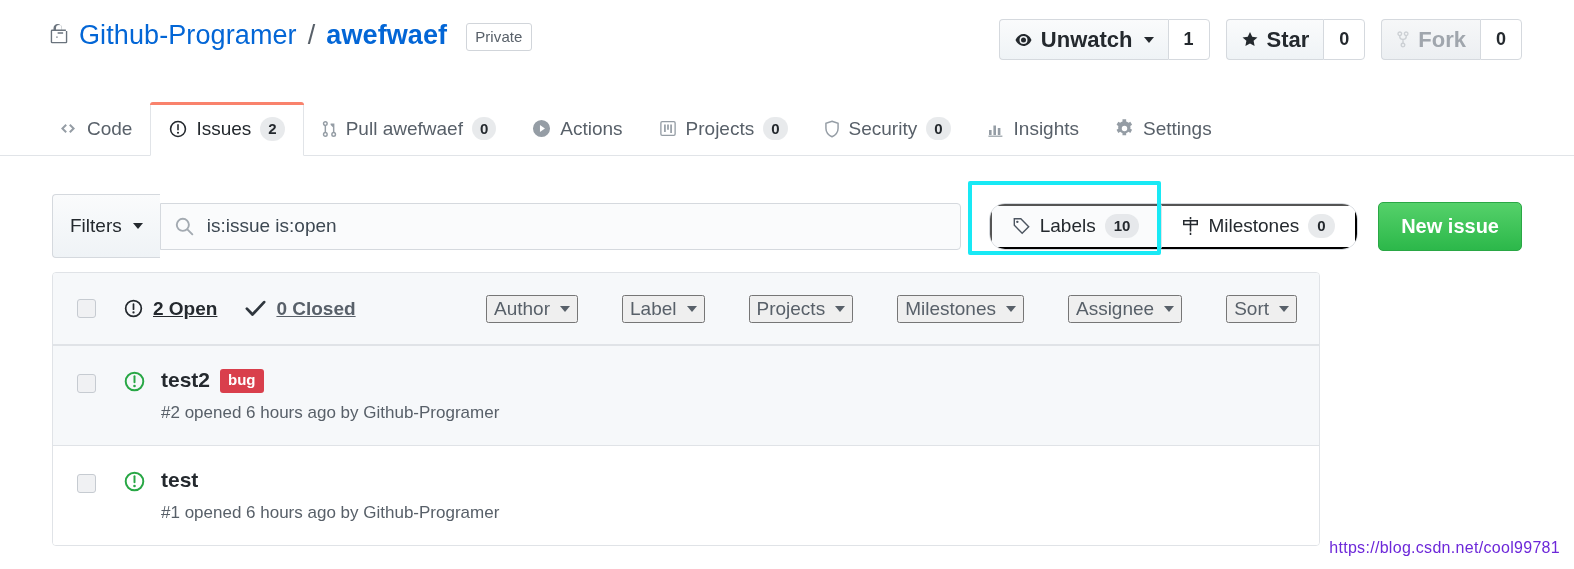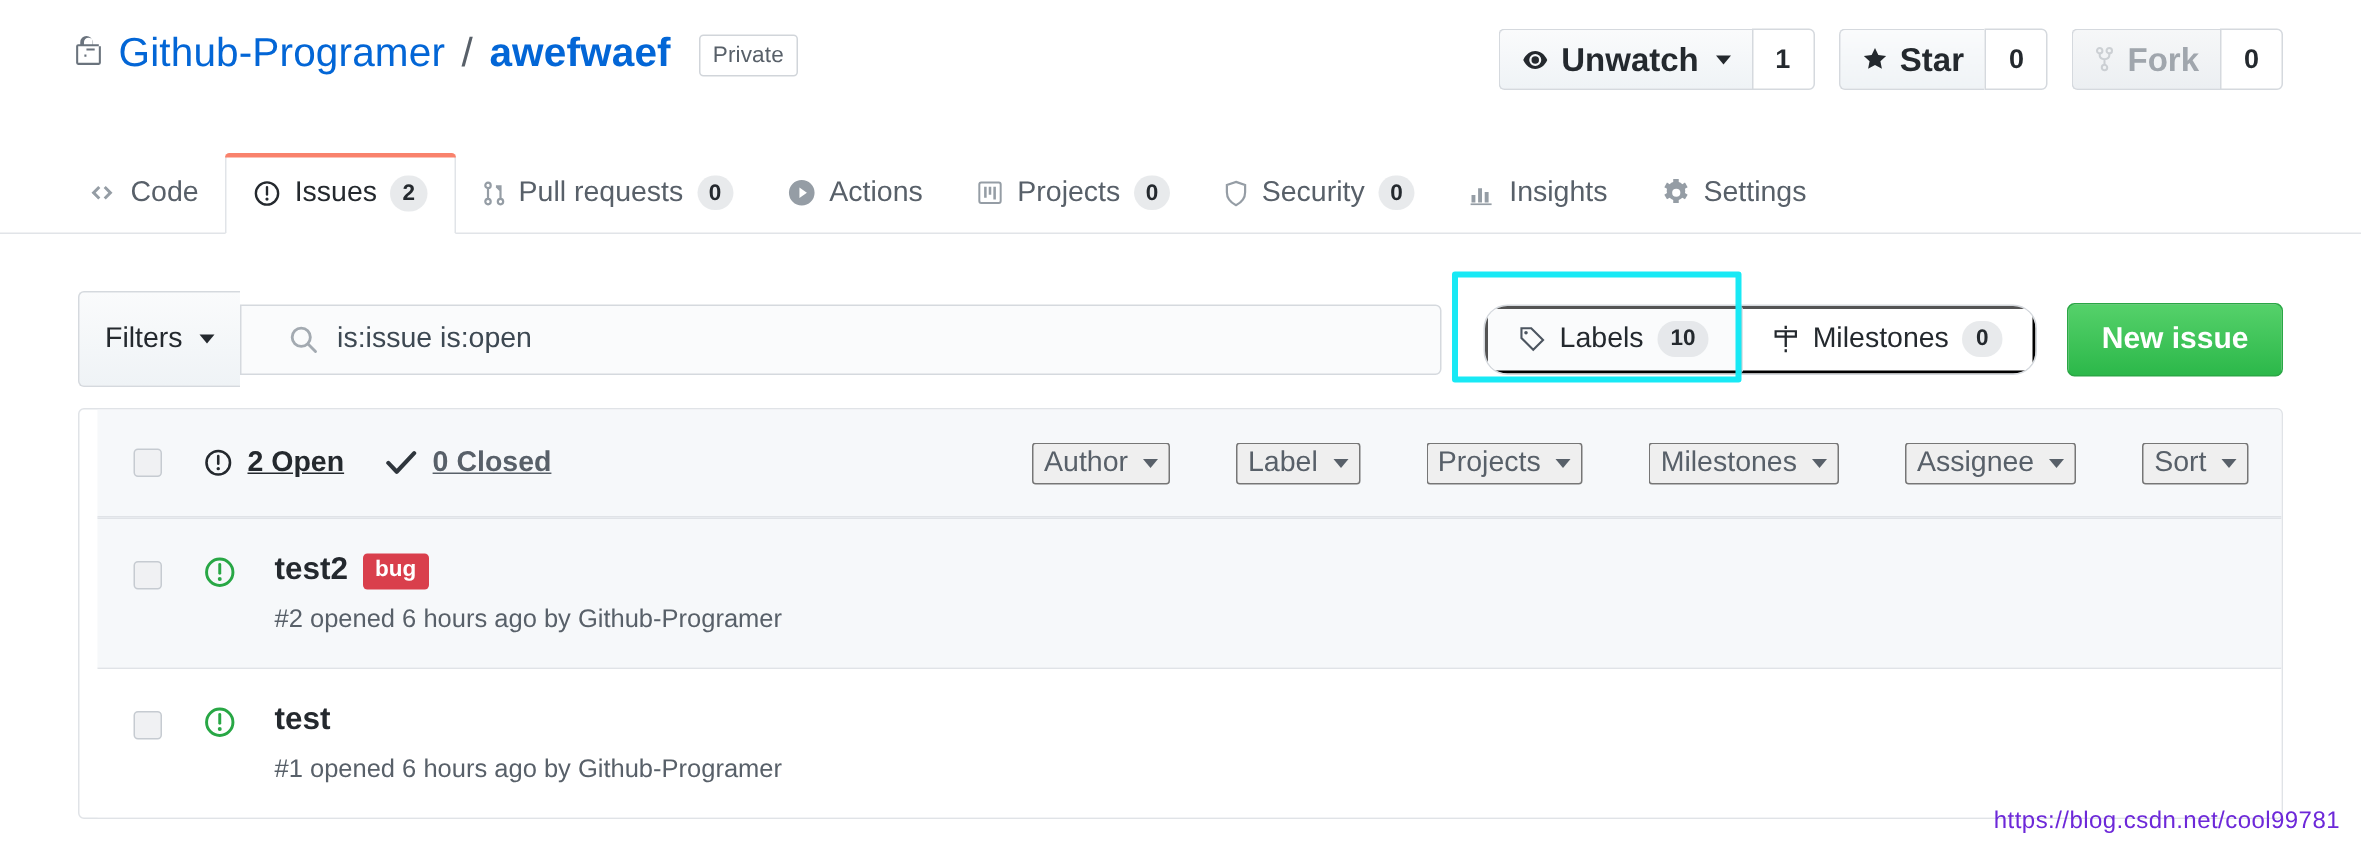--- a/index.html
+++ b/index.html
@@ -113,21 +113,21 @@
     background: linear-gradient(#fafbfc, #eff3f6);
     border: 1px solid #d5d9de; border-right: none;
     border-radius: 4px 0 0 4px;
     font-size: 19px; color: #24292e;
   }
   .search-box {
     flex: 1; height: 47px;
     background: #fafbfc; border: 1px solid #d5d9de;
     border-radius: 0 4px 4px 0;
     display: flex; align-items: center; gap: 11px;
-    padding: 0 32px;
+    padding: 0 14px;
     max-width: 801px;
   }
   .search-icon { color: #a3aab1; display: flex; }
   .search-value {
     font-size: 19px; color: #3d4852; background: transparent;
     border: none; outline: none; width: 100%; font-family: inherit;
   }
   .lm-group {
     display: flex; align-items: stretch; margin-left: 28px;
     border: 1px solid #d5d9de; border-radius: 16px; overflow: hidden;
@@ -160,25 +160,24 @@
     position: absolute; left: 968px; top: 181px;
     width: 193px; height: 74px;
     border: 4px solid #18e9f5;
     border-radius: 2px;
     pointer-events: none;
   }
 
   
   .issues-list {
     position: absolute; left: 52px; top: 272px;
-    width: 1470px;
+    width: 1268px;
     border: 1px solid #e0e3e7; border-radius: 4px;
     overflow: hidden;
     background: #fff;
-    padding-left: 12px;
   }
   .list-head {
     background: #f6f8fa;
     border-bottom: 1px solid #e0e3e7;
     height: 72px;
     display: flex; align-items: center;
     padding: 0 22px 0 24px;
   }
   .cbx {
     width: 19px; height: 19px;
@@ -212,21 +211,21 @@
     display: flex; align-items: flex-start;
     padding: 22px 22px 22px 24px;
     min-height: 88px;
     border-top: 1px solid #e0e3e7;
   }
   .issue-row:first-of-type { border-top: none; }
   .issue-row.read { background: #f6f8fa; }
   .issue-row.unread { background: #ffffff; }
   .issue-row .cbx { margin-top: 6px; }
   .issue-icon { color: #28a745; margin-left: 28px; margin-top: 3px; display: flex; flex: none; }
-  .issue-body { margin-left: 26px; text-align: center; }
+  .issue-body { margin-left: 16px; text-align: center; }
   .issue-titleline { display: flex; align-items: center; gap: 10px; }
   .issue-title {
     font-size: 21px; font-weight: 700; color: #24292e; text-decoration: none;
   }
   .label-badge {
     font-size: 15px; font-weight: 700; color: #fff;
     border-radius: 3px; padding: 3px 8px 4px; line-height: 1.1;
     position: relative; top: 1px;
   }
   .issue-meta { font-size: 17px; color: #586069; margin-top: 11px; }
@@ -325,21 +324,21 @@
 
     <a class="nav-item" href="#">
       <span class="ico">
         <svg width="15" height="18" viewBox="0 0 12 16" fill="none" stroke="currentColor" stroke-width="1.3">
           <circle cx="2.3" cy="12.8" r="1.6"></circle>
             <circle cx="2.3" cy="3.2" r="1.6"></circle>
             <circle cx="9.7" cy="12.8" r="1.6"></circle>
           <path d="M2.3 4.8v6.4M9.7 11.2V6.2l-2.4-2.4M7 3.8h2.7v2.6"></path>
         </svg>
       </span>
-      <span>Pull requests</span>
+      <span>Pull awefwaef</span>
       <span class="nav-counter">0</span>
     </a>
 
     <a class="nav-item" href="#">
       <span class="ico">
         <svg width="19" height="19" viewBox="0 0 16 16" fill="currentColor">
           <path d="M8 .8A7.2 7.2 0 1 0 8 15.2 7.2 7.2 0 0 0 8 .8zm-1.3 4.3l4.2 2.9-4.2 2.9V5.1z"></path>
         </svg>
       </span>
       <span>Actions</span>

